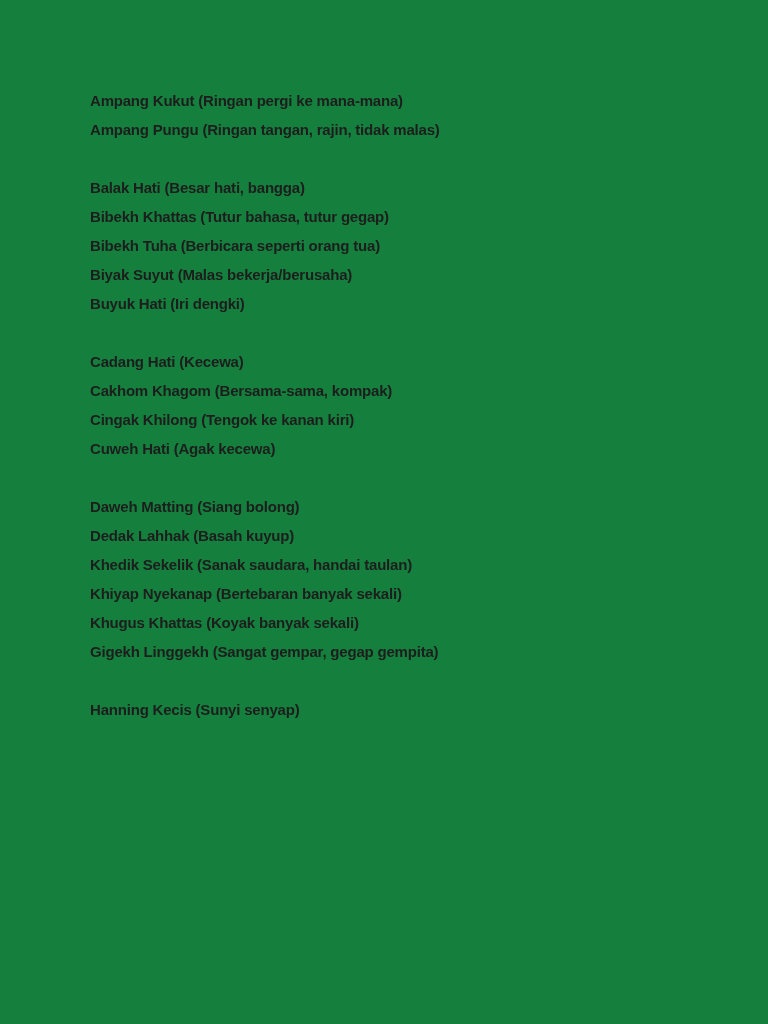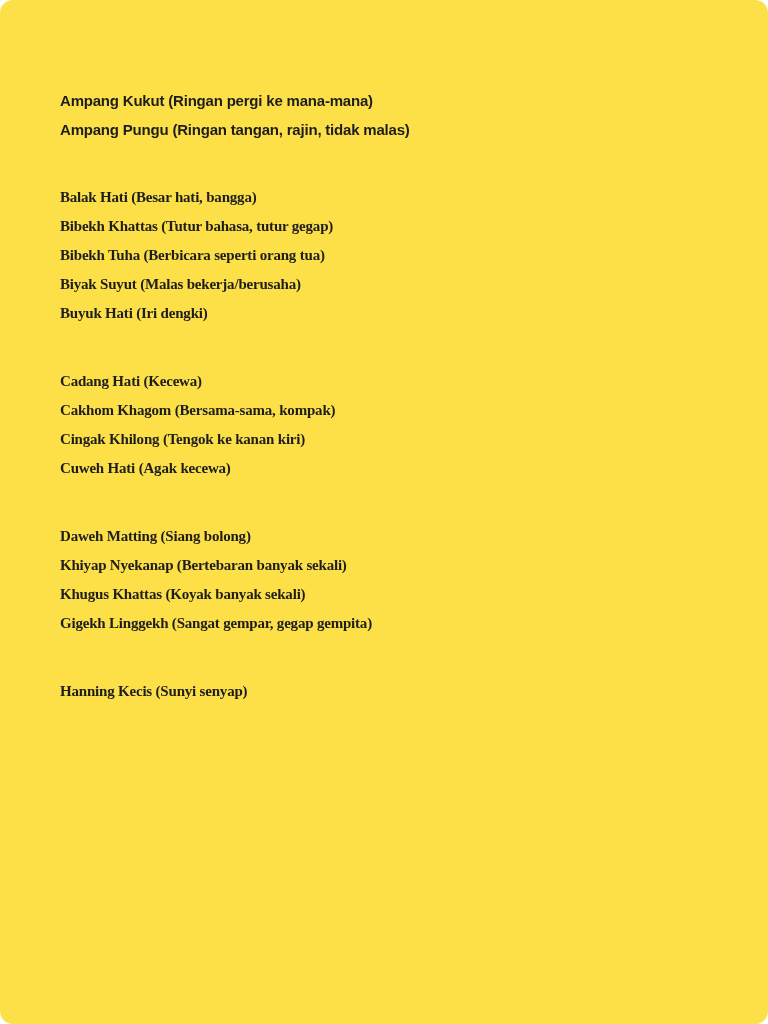--- a/index.html
+++ b/index.html
@@ -8,35 +8,33 @@
     background: #ffffff;
   }
   body {
     width: 768px;
     height: 1024px;
     overflow: hidden;
   }
   .page {
     width: 768px;
     height: 1024px;
-    background: #fde047;
+    background: #15803d;
     box-sizing: border-box;
-    padding: 86px 40px 0 60px;
-    border-radius: 13px;
+    padding: 86px 40px 0 90px;
   }
   .glossary {
     font-family: "Liberation Sans", "DejaVu Sans", sans-serif;
     font-weight: 700;
     font-size: 15px;
     letter-spacing: -0.2px;
     color: #1d1d1d;
   }
   .group + .group {
-    margin-top: 39px; 
-    font-family: Liberation Serif, serif;
+    margin-top: 29px; 
   }
   .entry {
     line-height: 29px;
     white-space: nowrap;
   }
   .entry .term,
   .entry .meaning {
     font-weight: 700;
   }
 </style>
@@ -57,20 +55,22 @@
         <div class="entry"><span class="term">Buyuk Hati</span> <span class="meaning">(Iri dengki)</span></div>
       </div>
       <div class="group">
         <div class="entry"><span class="term">Cadang Hati</span> <span class="meaning">(Kecewa)</span></div>
         <div class="entry"><span class="term">Cakhom Khagom</span> <span class="meaning">(Bersama-sama, kompak)</span></div>
         <div class="entry"><span class="term">Cingak Khilong</span> <span class="meaning">(Tengok ke kanan kiri)</span></div>
         <div class="entry"><span class="term">Cuweh Hati</span> <span class="meaning">(Agak kecewa)</span></div>
       </div>
       <div class="group">
         <div class="entry"><span class="term">Daweh Matting</span> <span class="meaning">(Siang bolong)</span></div>
+        <div class="entry"><span class="term">Dedak Lahhak</span> <span class="meaning">(Basah kuyup)</span></div>
+        <div class="entry"><span class="term">Khedik Sekelik</span> <span class="meaning">(Sanak saudara, handai taulan)</span></div>
         <div class="entry"><span class="term">Khiyap Nyekanap</span> <span class="meaning">(Bertebaran banyak sekali)</span></div>
         <div class="entry"><span class="term">Khugus Khattas</span> <span class="meaning">(Koyak banyak sekali)</span></div>
         <div class="entry"><span class="term">Gigekh Linggekh</span> <span class="meaning">(Sangat gempar, gegap gempita)</span></div>
       </div>
       <div class="group">
         <div class="entry"><span class="term">Hanning Kecis</span> <span class="meaning">(Sunyi senyap)</span></div>
       </div>
     </div>
 </div>
 

